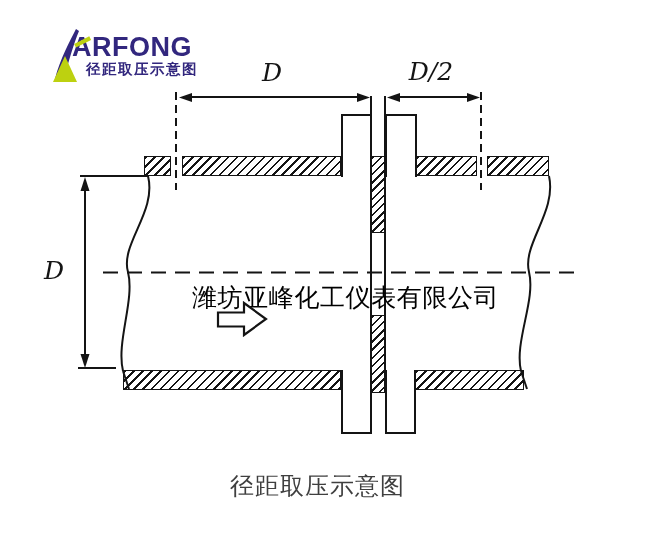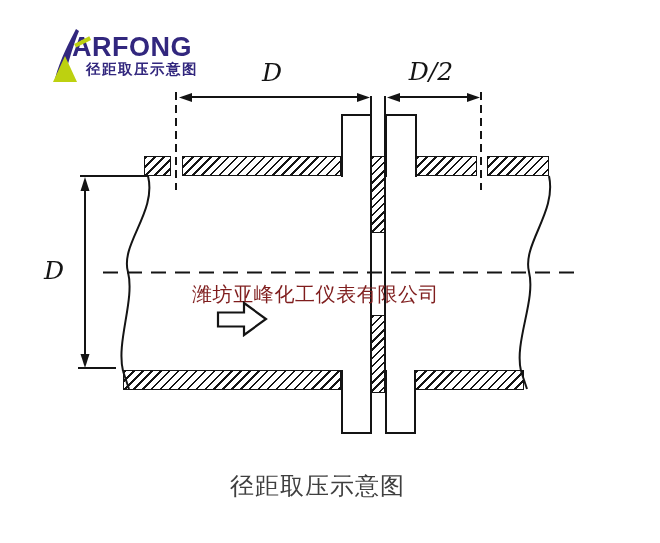--- a/index.html
+++ b/index.html
@@ -31,21 +31,21 @@
   }
   
   #linework{position:absolute;left:0;top:0;z-index:6;pointer-events:none;}
   
   .dim-label{
     position:absolute;z-index:7;color:#141414;text-align:center;
     font-family:"DejaVu Serif","Liberation Serif",serif;font-style:italic;font-size:25px;
   }
   #watermark{
     position:absolute;left:192px;top:281px;width:310px;z-index:5;
-    color:#7f1d1d;font-size:20px;letter-spacing:0.6px;white-space:nowrap;
+    color:#000000;font-size:25px;letter-spacing:0.6px;white-space:nowrap;
     font-family:"Liberation Sans",sans-serif;font-weight:300;
   }
   #caption{
     position:absolute;left:230px;top:470px;width:220px;z-index:7;
     text-align:left;color:#3f3f3f;font-size:24px;letter-spacing:1px;
     font-weight:300;white-space:nowrap;
   }
   
   #logo{position:absolute;left:28px;top:22px;width:190px;height:70px;z-index:8;}
   #logo-brand{

